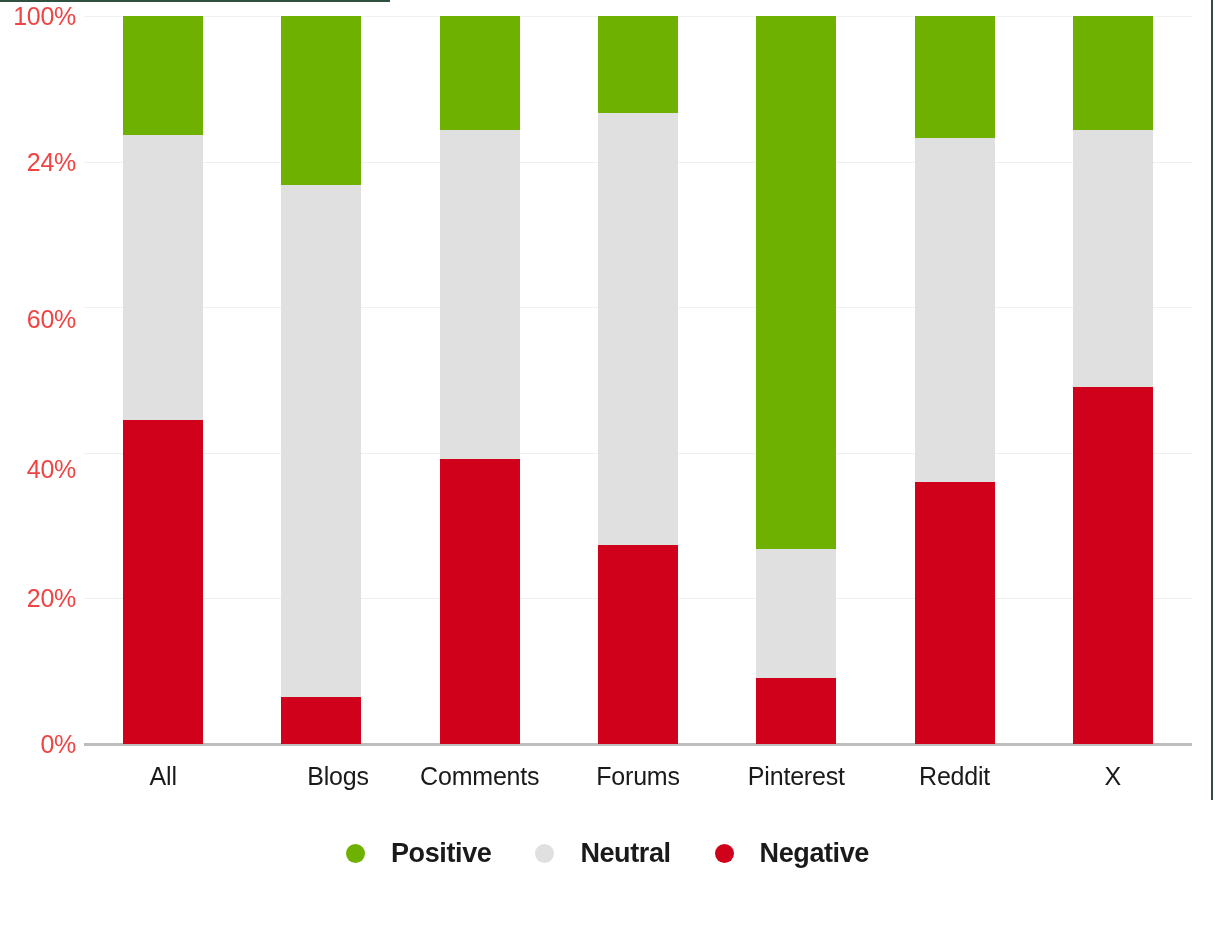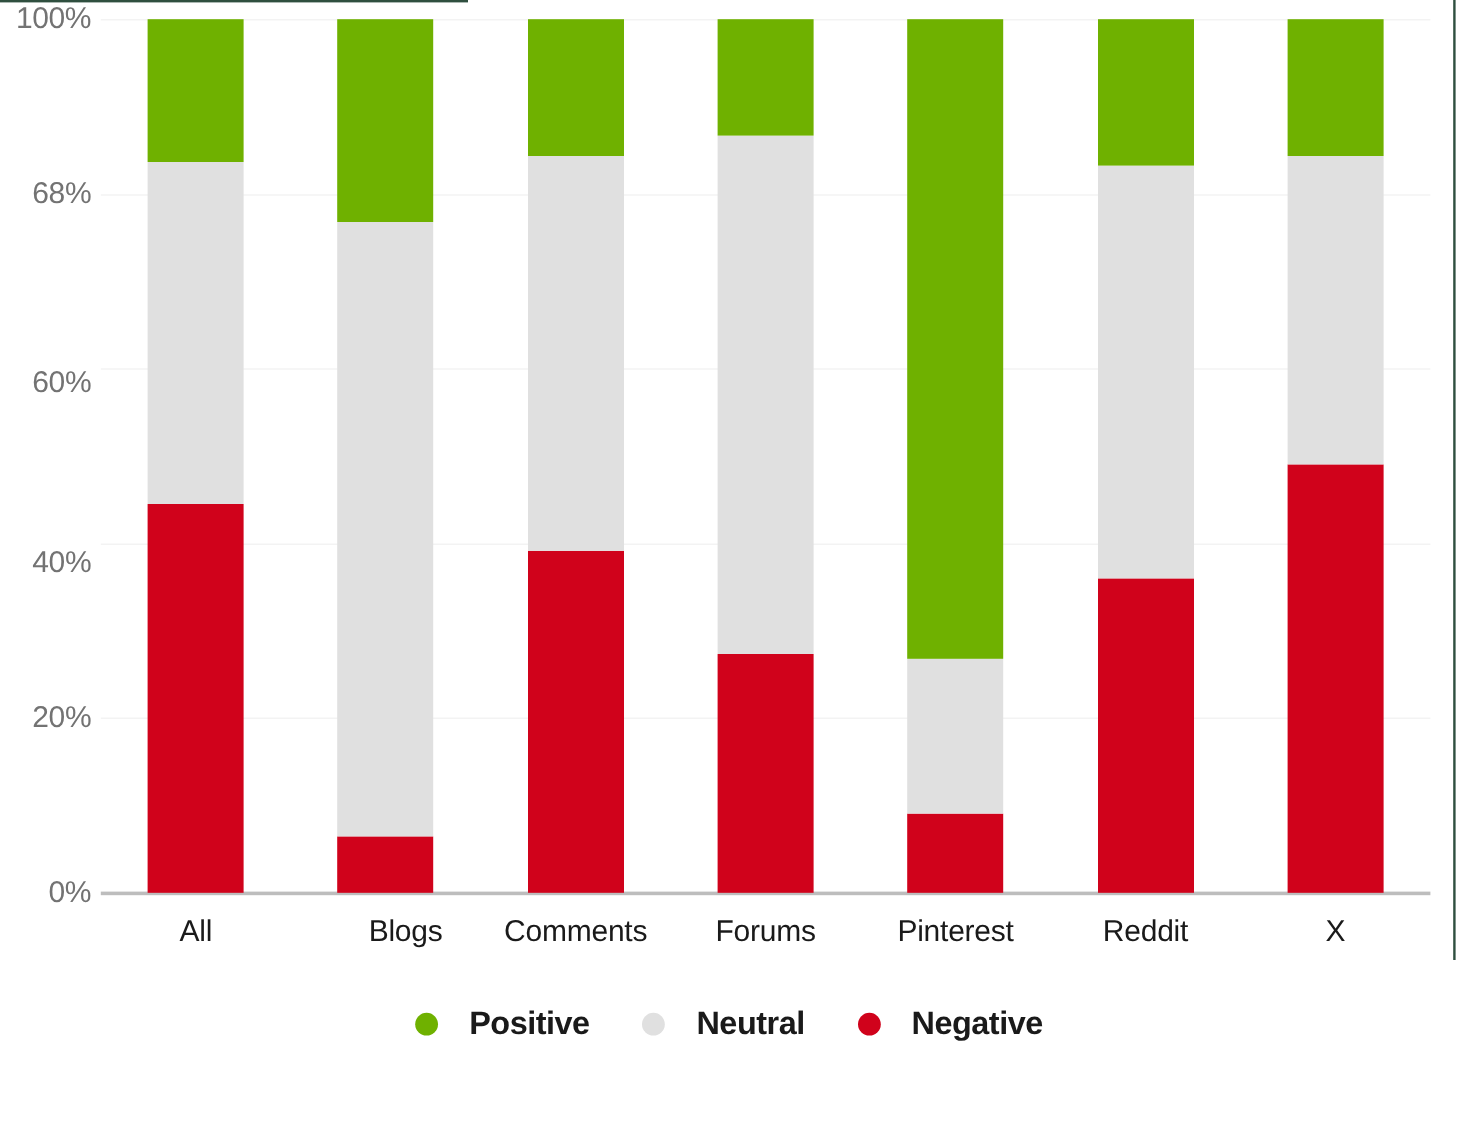--- a/index.html
+++ b/index.html
@@ -60,21 +60,21 @@
     height: 3px;
     background: #bdbdbd;
   }
 
   
   .ytick {
     position: absolute;
     right: 1139px;          
     transform: translateY(-50%);
     font-size: 25px;
-    color: #737373;
+    color: #ef4444;
     white-space: nowrap;
     letter-spacing: -0.3px;
   }
 
   
   .bands {
     position: absolute;
     left: 0; top: 0;
     width: 100%;
     height: 100%;
@@ -142,21 +142,21 @@
 </head>
 <body>
 
 <div id="chart-root">
 
   <div class="top-rule"></div>
   <div class="right-rule"></div>
 
   <div id="ytick-labels">
       <div class="ytick" style="top: 16px;">100%</div>
-      <div class="ytick" style="top: 161.6px;">68%</div>
+      <div class="ytick" style="top: 161.6px;">24%</div>
       <div class="ytick" style="top: 307.2px; margin-top: 12px;">60%</div>
       <div class="ytick" style="top: 469px;">40%</div>
       <div class="ytick" style="top: 598.4px;">20%</div>
       <div class="ytick" style="top: 744px;">0%</div>
     </div>
 
   <div class="plot">
     <div id="gridlines">
         <div class="gridline" style="top: 0px;"></div>
         <div class="gridline" style="top: 145.6px;"></div>

